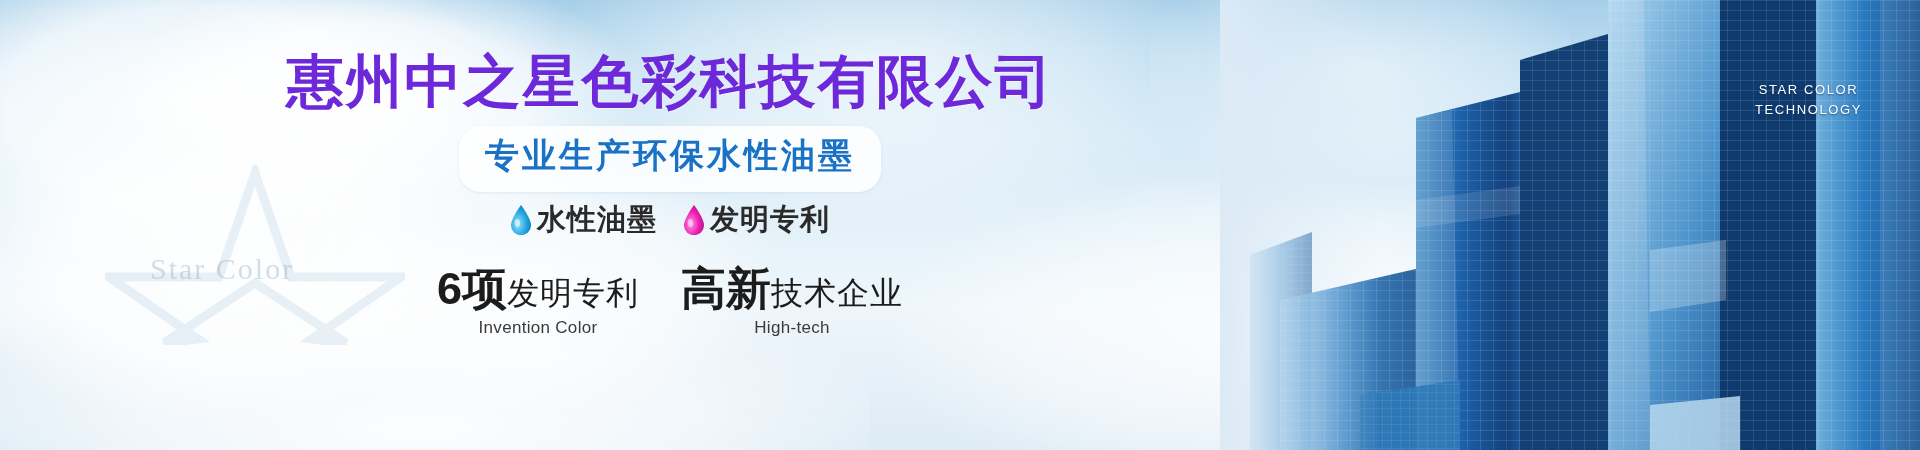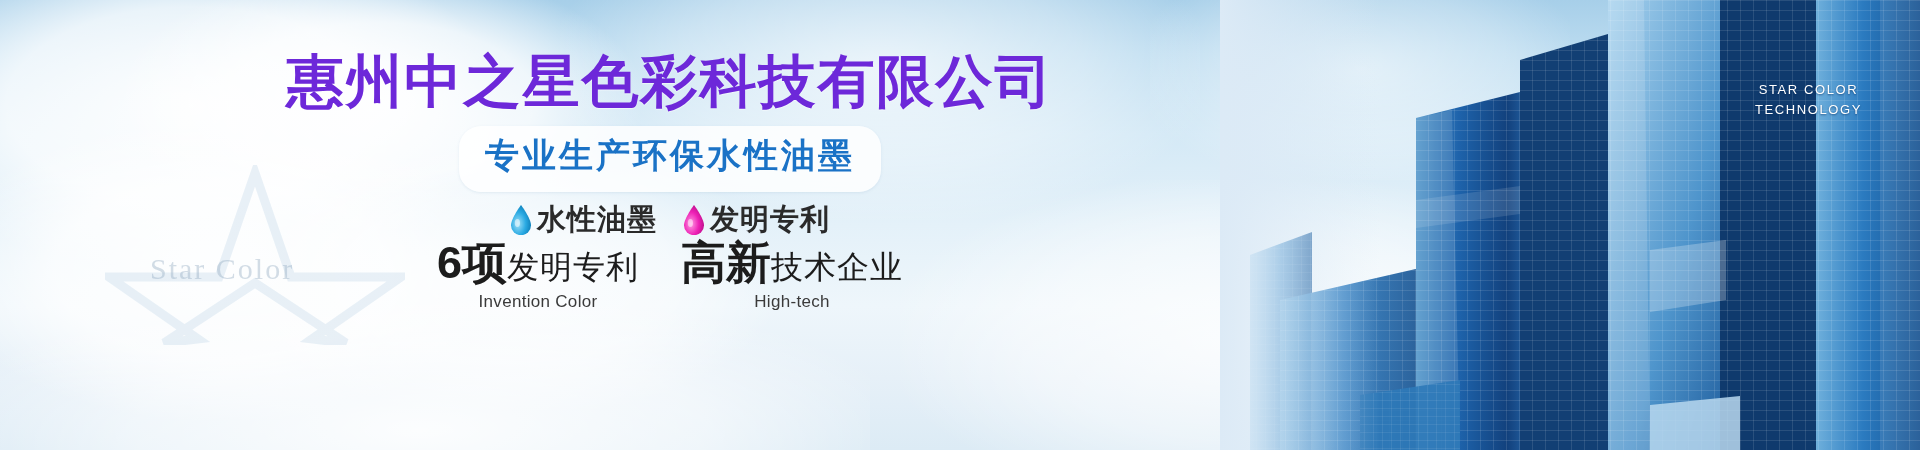--- a/index.html
+++ b/index.html
@@ -107,20 +107,21 @@
     white-space:nowrap;
   }
   .ink-item { display:flex; align-items:center; gap:5px; }
   .ink-item .lbl {
     font-size:29px; font-weight:bold;
     color:#2a2a2a; letter-spacing:1px;
   }
   .drop { width:22px; height:30px; flex:0 0 auto; }
 
   .stats-row {
+    margin-top:26px;
     display:flex; align-items:flex-end; gap:42px;
   }
   .stat { text-align:center; }
   .stat .cn {
     white-space:nowrap;
     color:#1c1c1c;
     line-height:1;
   }
   .stat .cn .big {
     font-size:45px; font-weight:bold; letter-spacing:0px;

